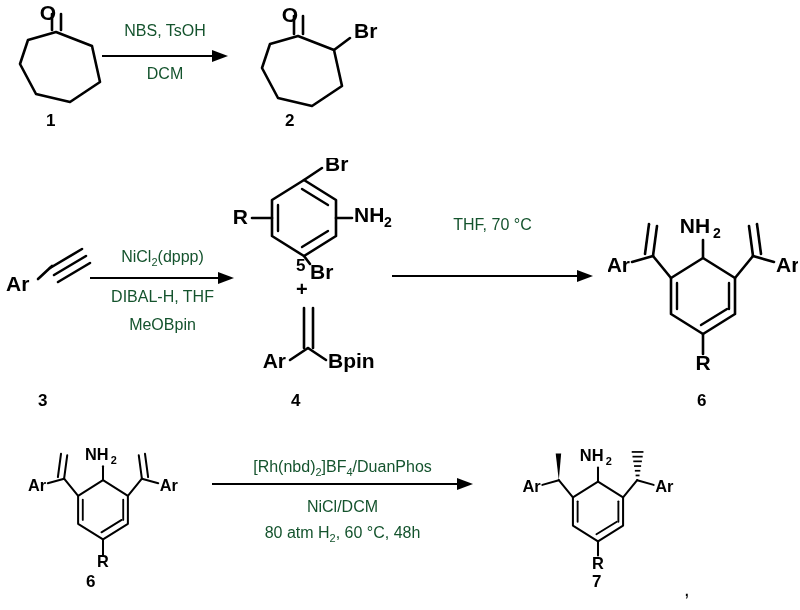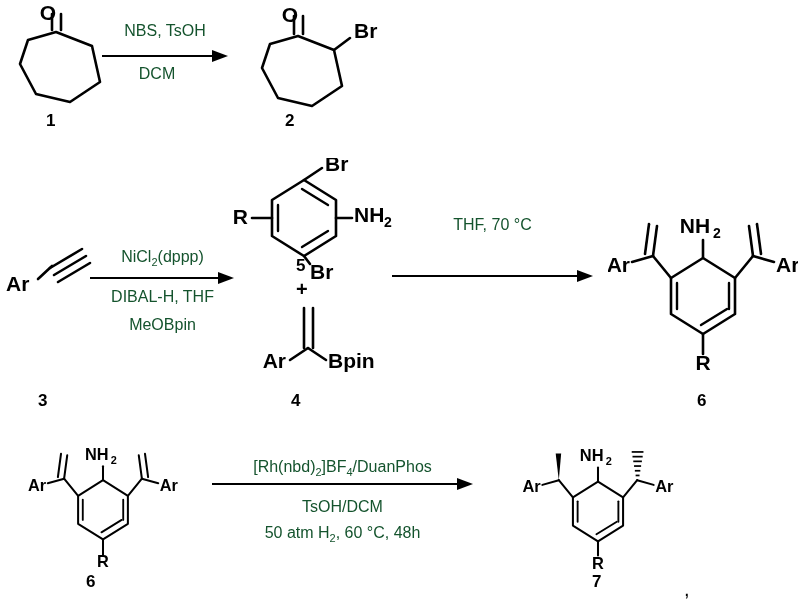--- a/index.html
+++ b/index.html
@@ -105,21 +105,21 @@
   </div>
   <div class="cmpd-label" style="left:46px; top:112px;">1</div>
 
   <div class="struct" style="left:100px; top:22px;">
     <svg width="130" height="60" viewBox="0 0 130 60">
       <line class="arrow-line" x1="2" y1="34" x2="112" y2="34"></line>
       <polygon points="112,28 128,34 112,40" fill="#000000"></polygon>
     </svg>
   </div>
   <div class="cond-text" style="left:100px; top:22px; width:130px;">NBS, TsOH</div>
-  <div class="cond-text" style="left:92px; top:65px; width:130px;">DCM</div>
+  <div class="cond-text" style="left:100px; top:65px; width:130px;">DCM</div>
 
   <div class="struct" style="left:250px; top:6px;">
     <svg width="140" height="105" viewBox="0 0 140 105">
       <polygon class="bond" points="48,30 84,44 92,80 62,100 28,92 12,62 20,38"></polygon>
       <line class="bond" x1="44" y1="28" x2="44" y2="10"></line>
       <line class="bond" x1="53" y1="28" x2="53" y2="10"></line>
       <text class="atom" x="40" y="10" text-anchor="middle" dominant-baseline="middle">O</text>
 
       <line class="bond" x1="84" y1="44" x2="100" y2="32"></line>
       <text class="atom" x="104" y="26" text-anchor="start" dominant-baseline="middle">Br</text>
@@ -259,23 +259,23 @@
 
   <div class="struct" style="left:210px; top:460px;">
     <svg width="265" height="50" viewBox="0 0 265 50">
       <line class="arrow-line" x1="2" y1="24" x2="247" y2="24"></line>
       <polygon points="247,18 263,24 247,30" fill="#000000"></polygon>
     </svg>
   </div>
   <div class="cond-text" style="left:205px; top:458px; width:275px;">
     <span>[Rh(nbd)</span><sub>2</sub><span>]BF</span><sub>4</sub><span>/DuanPhos</span>
   </div>
-  <div class="cond-text" style="left:205px; top:498px; width:275px;">TsOH/DCM</div>
+  <div class="cond-text" style="left:205px; top:498px; width:275px;">NiCl/DCM</div>
   <div class="cond-text" style="left:205px; top:524px; width:275px;">
-    <span>50 atm H</span><sub>2</sub><span>, 60 °C, 48h</span>
+    <span>80 atm H</span><sub>2</sub><span>, 60 °C, 48h</span>
   </div>
 
   <div class="struct" style="left:498px; top:430px;">
     <svg width="200" height="145" viewBox="0 0 200 185">
 
       <polygon class="bond" points="100,66 132,86 132,122 100,142 68,122 68,86"></polygon>
       <line class="bond-thin" x1="74" y1="91" x2="74" y2="117"></line>
       <line class="bond-thin" x1="126" y1="91" x2="126" y2="117"></line>
       <line class="bond-thin" x1="98" y1="133" x2="124" y2="117"></line>
 

